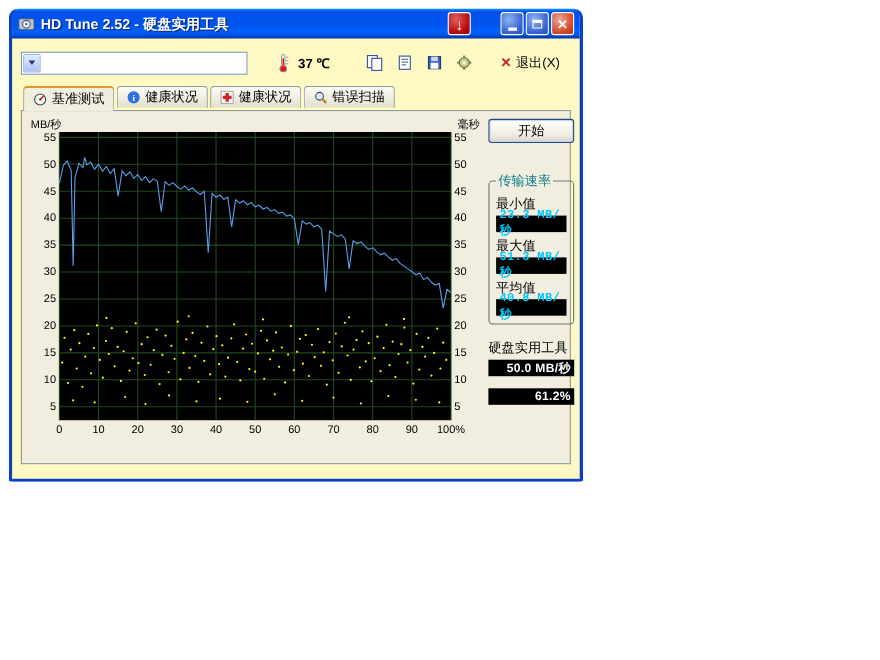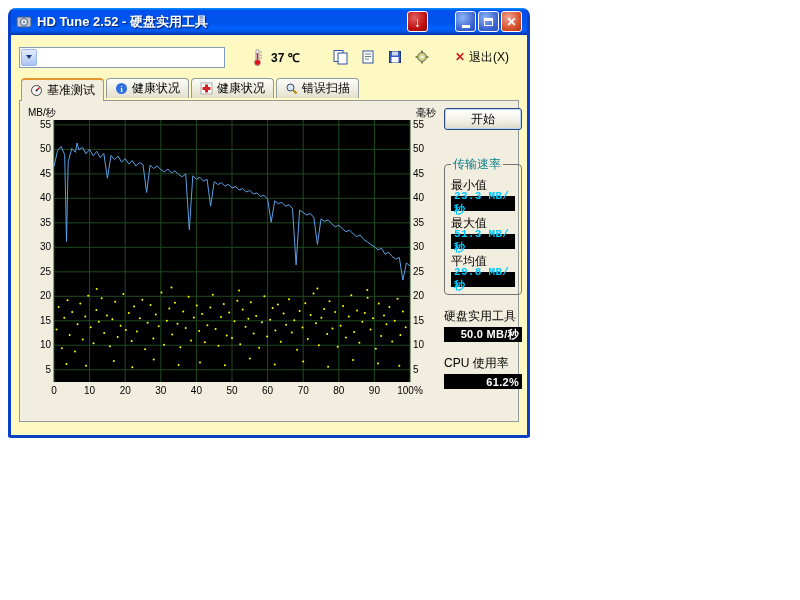--- a/index.html
+++ b/index.html
@@ -420,31 +420,30 @@
           <div class="stat">
             <div class="stat-label">最小值</div>
             <div class="stat-value cyan">23.3 MB/秒</div>
           </div>
           <div class="stat">
             <div class="stat-label">最大值</div>
             <div class="stat-value cyan">51.3 MB/秒</div>
           </div>
           <div class="stat">
             <div class="stat-label">平均值</div>
-            <div class="stat-value cyan">29.8 MB/秒</div>
+            <div class="stat-value cyan">40.8 MB/秒</div>
           </div>
         </fieldset>
 
 
         <div class="stat section">
           <div class="stat-label">硬盘实用工具</div>
           <div class="stat-value white">50.0 MB/秒</div>
         </div>
 
         <div class="stat section">
-          <div class="stat-label">CPU 使用率</div>
           <div class="stat-value white">61.2%</div>
         </div>
       </div>
     </div>
 
   </div>
 </div>
 
 </body></html>

